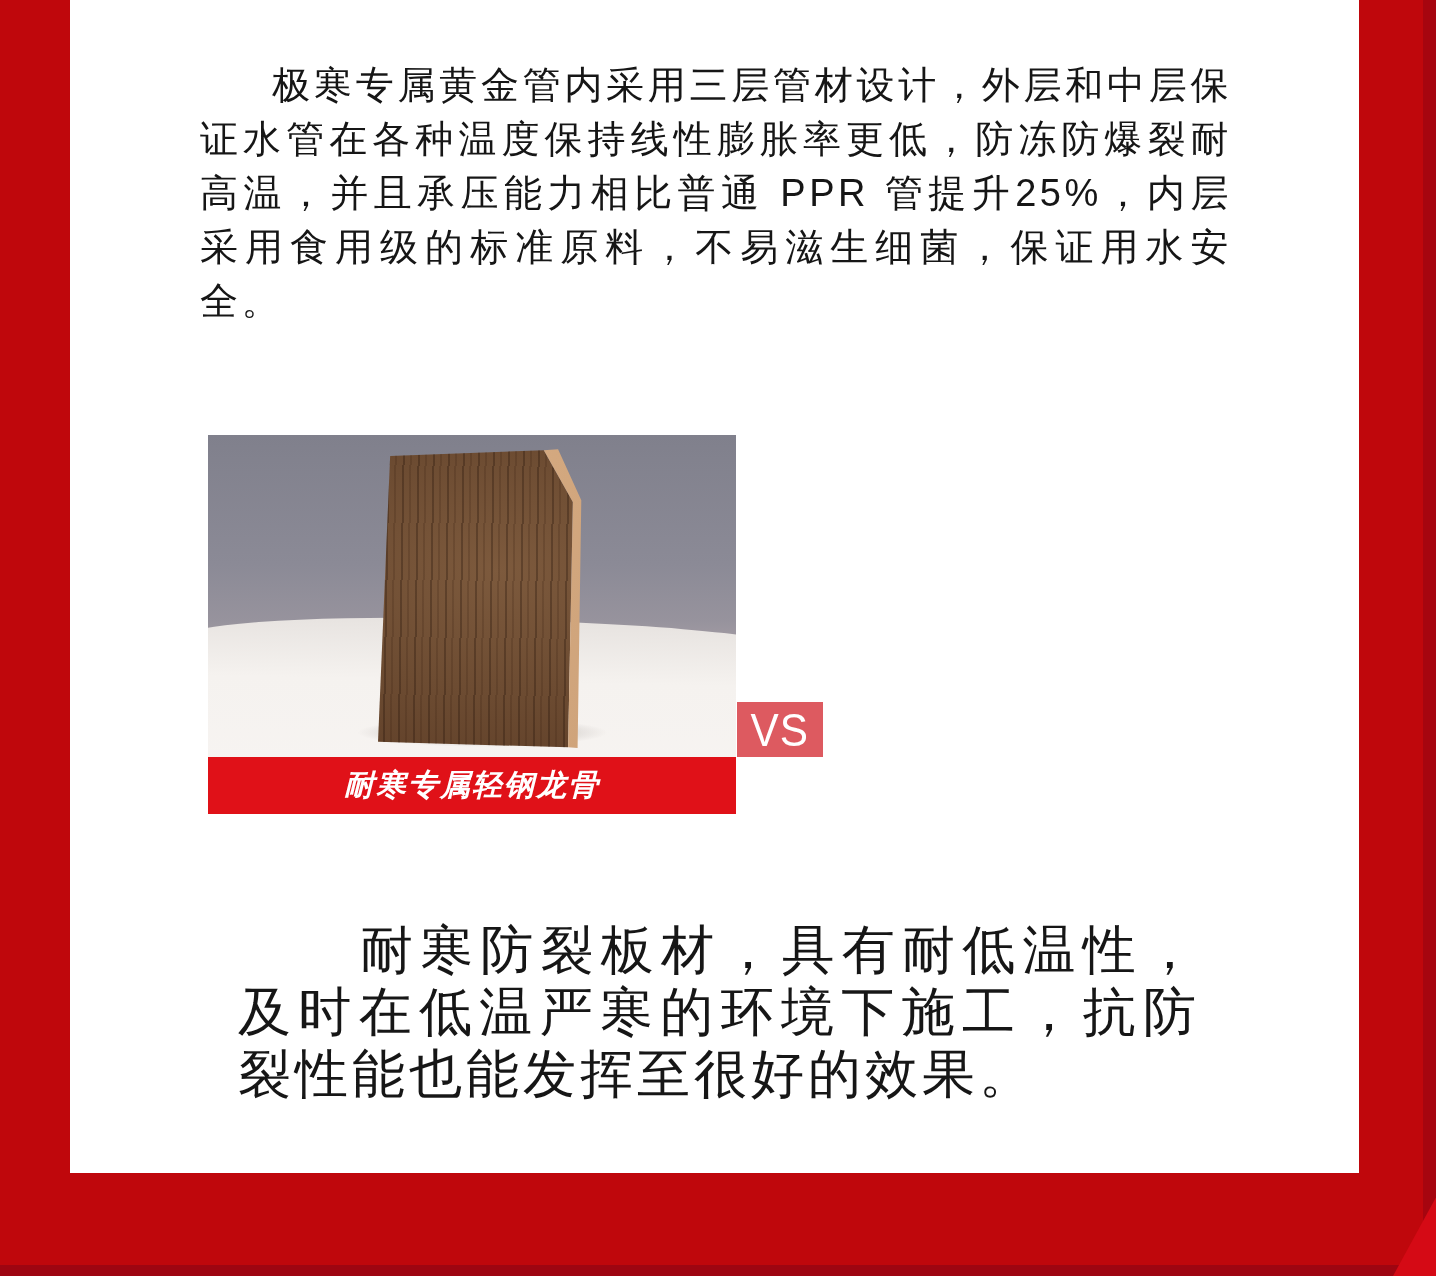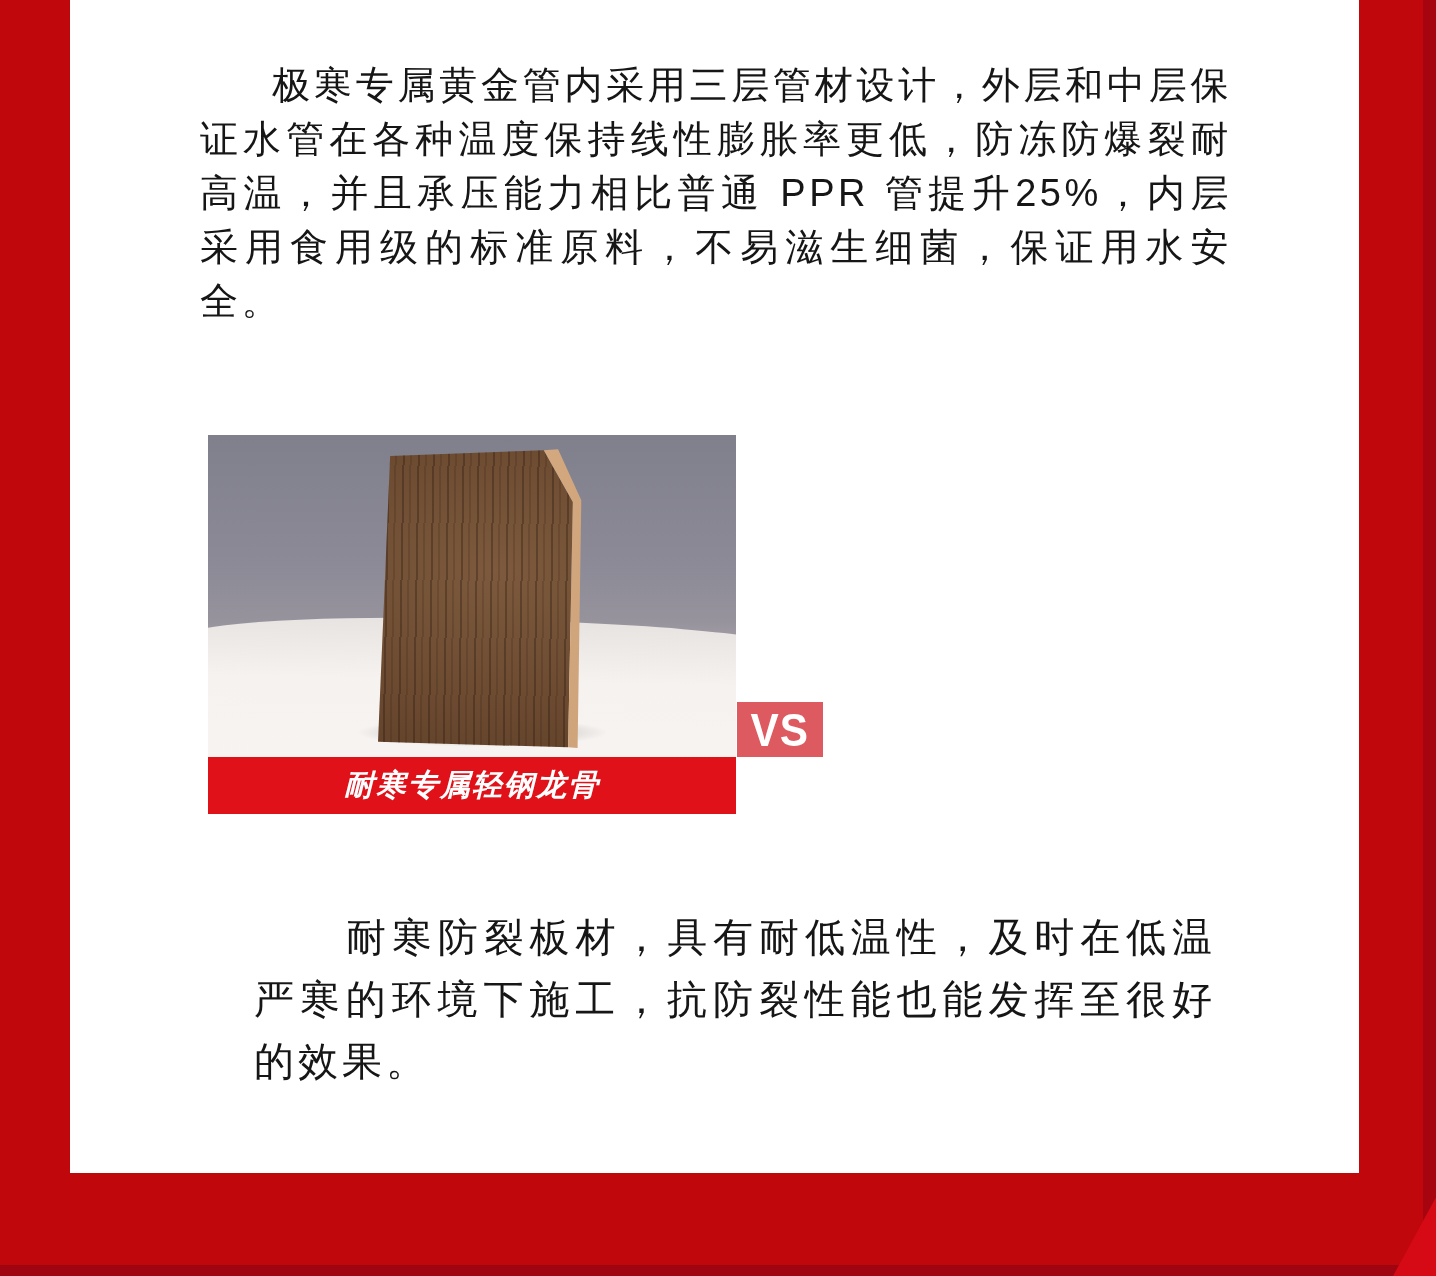--- a/index.html
+++ b/index.html
@@ -12,21 +12,21 @@
   .right-dark-strip{position:absolute;right:0;top:0;width:30px;height:100%;background:#a6050f;}
   .bottom-dark-strip{position:absolute;left:0;bottom:0;width:100%;height:11px;background:#9e0511;}
   .corner-accent{position:absolute;right:0;bottom:0;width:60px;height:110px;
     background:#d50a15;clip-path:polygon(100% 0,100% 100%,0 100%);}
   .content{position:absolute;left:70px;top:0;width:1289px;height:1173px;background:#ffffff;}
 
   .para{position:absolute;color:#161616;font-weight:300;text-align:justify;
     text-justify:inter-ideograph;}
   .para-top{left:130px;top:20px;width:1032px;font-size:38px;line-height:54px;
     letter-spacing:3.5px;text-indent:1.9em;}
-  .para-bottom{left:184px;top:866px;width:962px;font-size:40px;line-height:62px;
+  .para-bottom{left:168px;top:866px;width:962px;font-size:53px;line-height:62px;
     letter-spacing:4px;text-indent:2.3em;}
 
   
   .left-block{position:absolute;left:138px;top:435px;width:528px;height:379px;font-style:italic;}
   .left-photo{position:relative;width:528px;height:322px;overflow:hidden;
     background:linear-gradient(180deg,#80808c 0%,#8b8a96 40%,#97939d 58%,#a29ba3 64%);}
   .cloth{position:absolute;left:-30px;top:57%;width:600px;height:55%;
     background:linear-gradient(180deg,#e7e3e0 0%,#f5f2ef 35%,#f7f4f2 100%);
     border-radius:45% 55% 0 0 / 26px 20px 0 0;transform:rotate(1.2deg);}
   .board-shadow{position:absolute;left:28%;top:88%;width:48%;height:9%;
@@ -37,21 +37,21 @@
       repeating-linear-gradient(91deg,rgba(38,20,10,.32) 0 2px,rgba(0,0,0,0) 2px 7px,rgba(60,34,18,.22) 7px 9px,rgba(0,0,0,0) 9px 15px),
       radial-gradient(ellipse at 55% 42%,#7d5a3d 0%,#6d4c32 45%,#5f3f28 85%);}
   .board-edge{position:absolute;left:0;top:0;width:100%;height:100%;
     clip-path:polygon(63.6% 4.7%,66.3% 4.4%,70.7% 20.3%,70% 97.2%,68.2% 97%,69.1% 20.8%);
     background:linear-gradient(100deg,#e2bf9b,#d3a87f 60%,#c79b72);}
   .caption-red{position:absolute;left:0;top:322px;width:100%;height:57px;
     background:#e01118;color:#ffffff;font-size:30px;font-weight:700;letter-spacing:2px;
     display:flex;align-items:center;justify-content:center;}
 
   .vs-badge{position:absolute;left:667px;top:702px;width:86px;height:55px;
-    background:#dd5a60;color:#ffffff;font-size:46px;font-weight:700;
+    background:#dd5a60;color:#ffffff;font-size:46px;font-weight:400;
     display:flex;align-items:center;justify-content:center;letter-spacing:1px;
     transform-origin:center;}
   .vs-badge span{transform:scaleX(.92);}
 
   .right-block{position:absolute;left:757px;top:438px;width:424px;height:293px;}
   .right-photo{position:relative;width:424px;height:228px;overflow:hidden;background:#e7e8e2;}
   .warehouse-floor{position:absolute;left:0;top:0;width:40%;height:18%;
     clip-path:polygon(0 15%,55% 35%,100% 100%,0 100%);background:#5d7156;}
   .doorway{position:absolute;left:13%;top:0;width:4.5%;height:13%;background:#3c3b33;}
   .stick{position:absolute;left:14%;top:12%;width:71%;height:4.5%;

